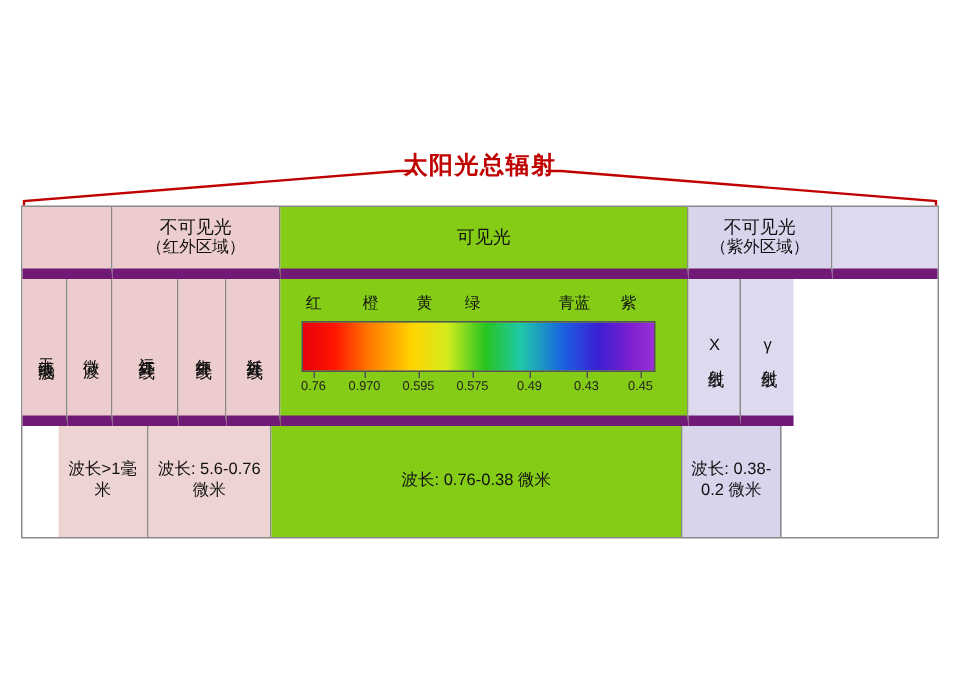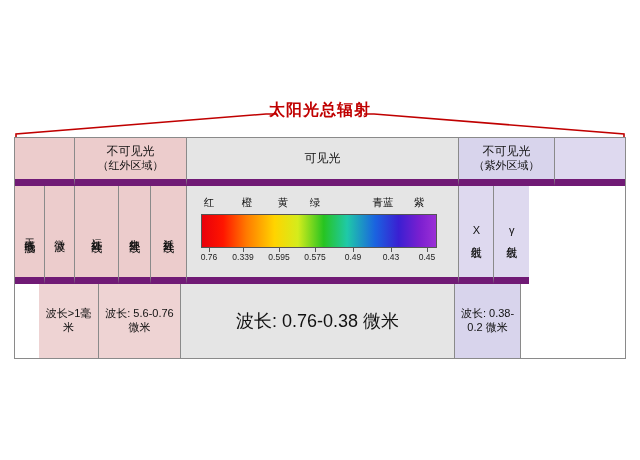--- a/index.html
+++ b/index.html
@@ -77,21 +77,21 @@
     padding: 2px 3px;
     overflow: hidden;
   }
   .cell.last { border-right: none; }
   .row-bot .cell { border-bottom: none; }
 
   .pink { background: #eccccc; }
   .pinkish { background: #eed3d3; }
   .lavender { background: #d8d4ec; }
   .lav-light { background: #ded9ef; }
-  .white { background: #e5e5e5; }
+  .white { background: #84cc16; }
 
   
   .vert {
     writing-mode: vertical-rl;
     text-orientation: upright;
     letter-spacing: 1px;
     line-height: 1.15;
   }
 
   .big { font-size: 12px; }
@@ -226,21 +226,21 @@
           <div class="tick" style="left:22px"></div>
           <div class="tick" style="left:56px"></div>
           <div class="tick" style="left:92px"></div>
           <div class="tick" style="left:128px"></div>
           <div class="tick" style="left:166px"></div>
           <div class="tick" style="left:204px"></div>
           <div class="tick" style="left:240px"></div>
 
           <div class="wavelengths">
             <span style="left:22px">0.76</span>
-            <span style="left:56px">0.339</span>
+            <span style="left:56px">0.970</span>
             <span style="left:92px">0.595</span>
             <span style="left:128px">0.575</span>
             <span style="left:166px">0.49</span>
             <span style="left:204px">0.43</span>
             <span style="left:240px">0.45</span>
           </div>
 
         </div>
       </div>
 
@@ -252,21 +252,21 @@
       </div>
     </div>
 
     <div class="row row-bot">
       <div class="cell pinkish" style="width:60px">
         <span>波长&gt;1毫米</span>
       </div>
       <div class="cell pinkish" style="width:82px">
         <span>波长: 5.6-0.76微米</span>
       </div>
-      <div class="cell white" style="width:274px;font-size:18px">
+      <div class="cell white" style="width:274px;font-size:11px">
         <span>波长: 0.76-0.38 微米</span>
       </div>
       <div class="cell lavender" style="width:66px">
         <span>波长: 0.38-0.2 微米</span>
       </div>
     </div>
 
   </div>
 </div>
 

